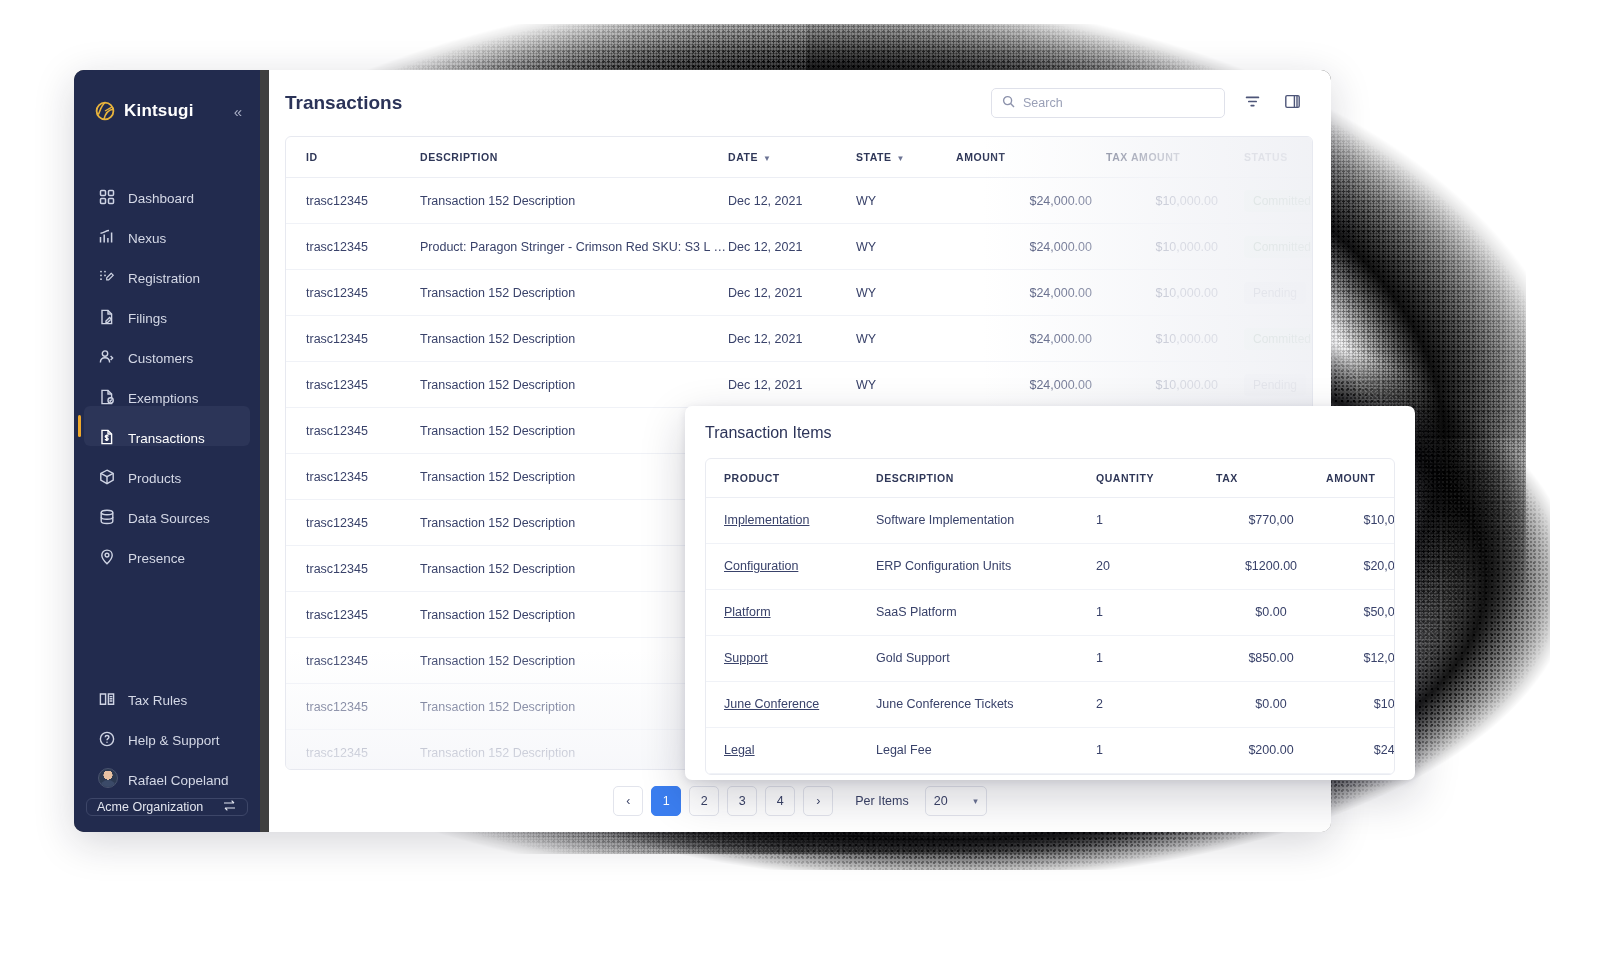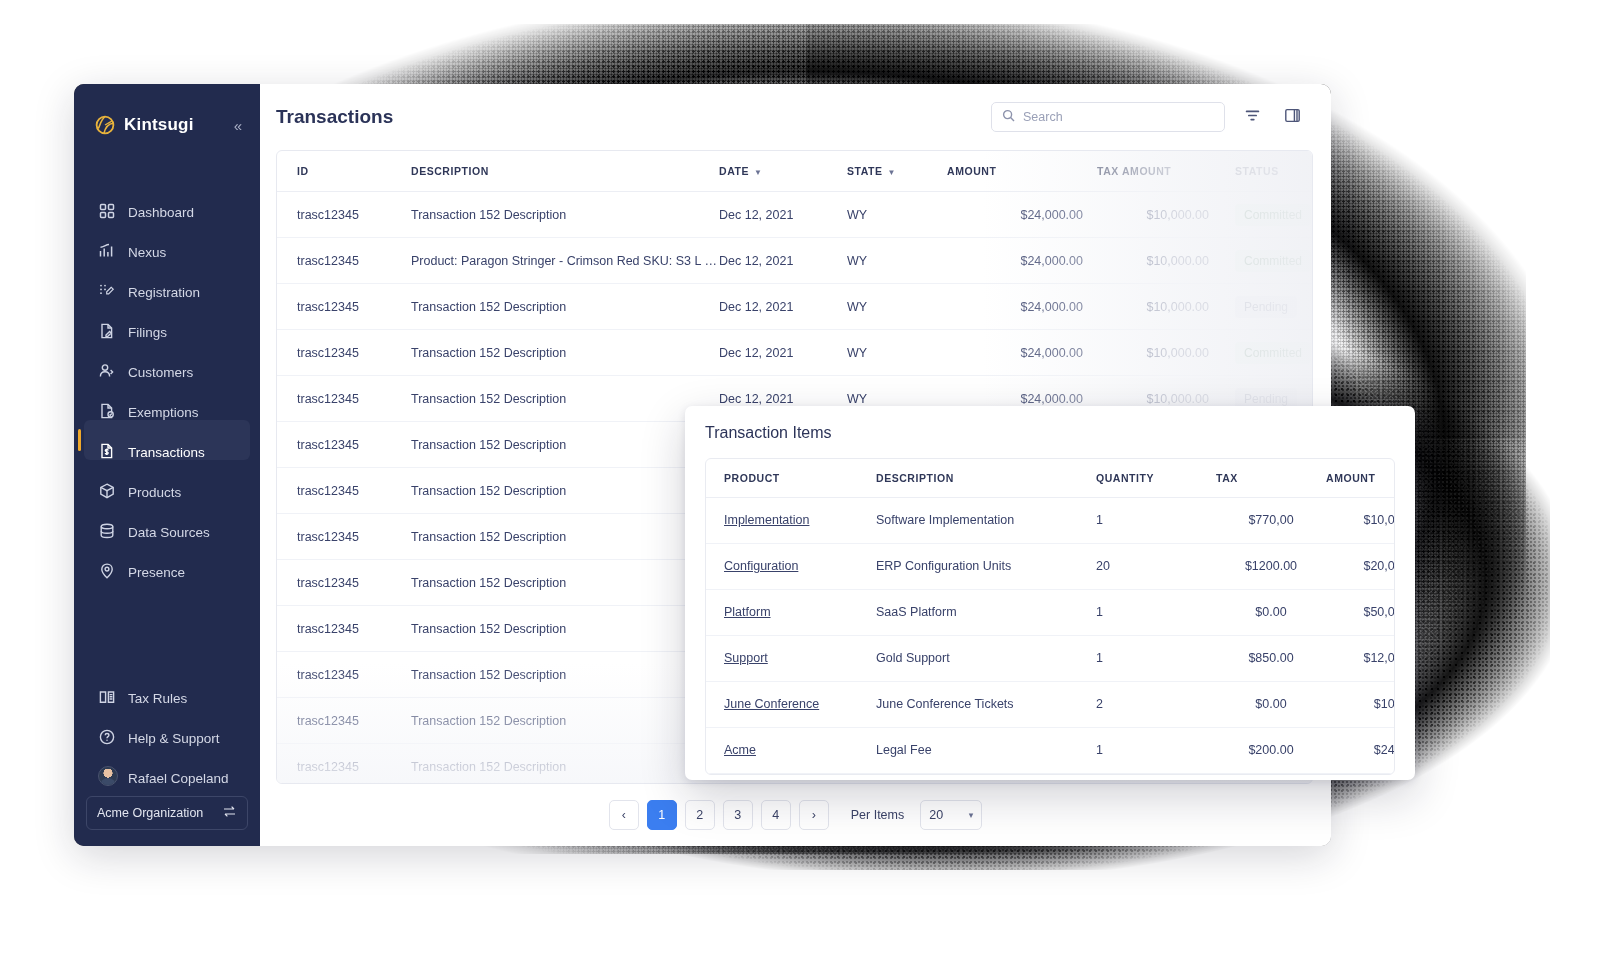--- a/index.html
+++ b/index.html
@@ -66,27 +66,28 @@
     background-position: 1px 0, 3px 2px;
     -webkit-mask-image:
       radial-gradient(ellipse 51% 51% at 50% 50%, transparent 0 73%, #000 88%, transparent 100%);
     mask-image:
       radial-gradient(ellipse 51% 51% at 50% 50%, transparent 0 73%, #000 88%, transparent 100%);
   }
 
   
   .app-window {
     position: absolute;
-    left: 74px; top: 84px;
+    left: 74px; top: 70px;
     width: 1257px; height: 762px;
     background: #404040;
     border-radius: 10px;
     display: flex;
     overflow: hidden;
     box-shadow: 0 10px 40px rgba(20,24,46,.18);
+    gap: 9px;
   }
 
   
   .sidebar {
     width: 186px;
     background: #222b4e;
     display: flex;
     flex-direction: column;
     padding: 0;
     flex: none;
@@ -137,21 +138,21 @@
     position: relative; overflow: hidden;
   }
   .avatar::after {
     content:""; position:absolute; left:50%; top:62%;
     width:16px; height:12px; transform:translateX(-50%);
     border-radius: 8px 8px 0 0; background:#3b4a68;
   }
 
   .org-switch {
     margin: 4px 12px 16px 12px;
-    height: 34px;
+    height: 18px;
     border: 1px solid #3d4668;
     border-radius: 6px;
     display: flex; align-items: center;
     padding: 0 10px;
     color: #e2e5ef; font-size: 12.5px;
     cursor: pointer;
   }
   .org-switch .org-label { flex: 1; }
 
   
@@ -725,21 +726,21 @@
               <td class="i-amt">$12,000.00</td>
             </tr>
             <tr>
               <td class="i-prod"><span class="prod-link">June Conference</span></td>
               <td class="i-desc">June Conference Tickets</td>
               <td class="i-qty">2</td>
               <td class="i-tax">$0.00</td>
               <td class="i-amt">$1000.00</td>
             </tr>
             <tr>
-              <td class="i-prod"><span class="prod-link">Acme</span></td>
+              <td class="i-prod"><span class="prod-link">Legal</span></td>
               <td class="i-desc">Legal Fee</td>
               <td class="i-qty">1</td>
               <td class="i-tax">$200.00</td>
               <td class="i-amt">$2400.00</td>
             </tr>
           </tbody>
       </table>
     </div>
   </div>
 

